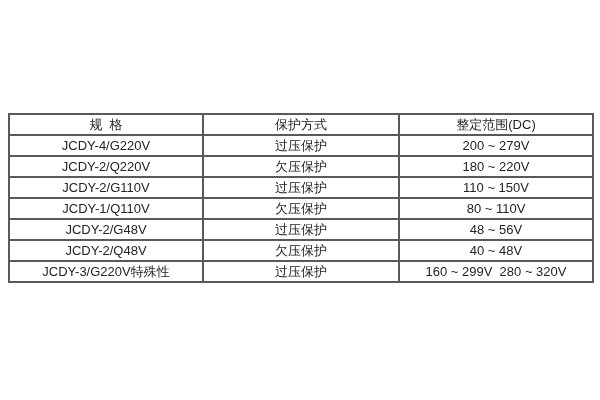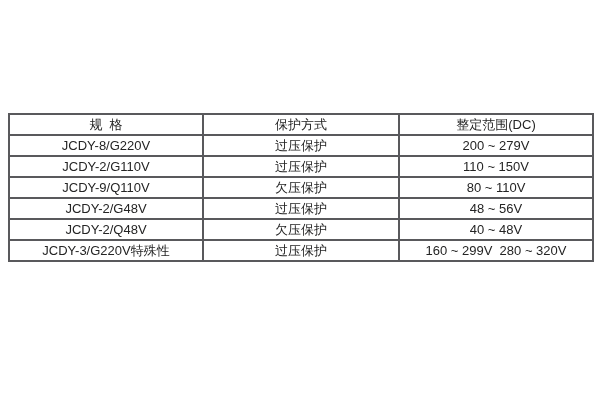--- a/index.html
+++ b/index.html
@@ -53,31 +53,36 @@
     </colgroup>
     <thead>
       <tr>
         <th>规  格</th>
         <th>保护方式</th>
         <th>整定范围(DC)</th>
       </tr>
     </thead>
     <tbody>
       <tr>
-        <td>JCDY-8/G220V</td>
+        <td>JCDY-4/G220V</td>
         <td>过压保护</td>
         <td>200 ~ 279V</td>
+      </tr>
+      <tr>
+        <td>JCDY-2/Q220V</td>
+        <td>欠压保护</td>
+        <td>180 ~ 220V</td>
       </tr>
       <tr>
         <td>JCDY-2/G110V</td>
         <td>过压保护</td>
         <td>110 ~ 150V</td>
       </tr>
       <tr>
-        <td>JCDY-9/Q110V</td>
+        <td>JCDY-1/Q110V</td>
         <td>欠压保护</td>
         <td>80 ~ 110V</td>
       </tr>
       <tr>
         <td>JCDY-2/G48V</td>
         <td>过压保护</td>
         <td>48 ~ 56V</td>
       </tr>
       <tr>
         <td>JCDY-2/Q48V</td>

